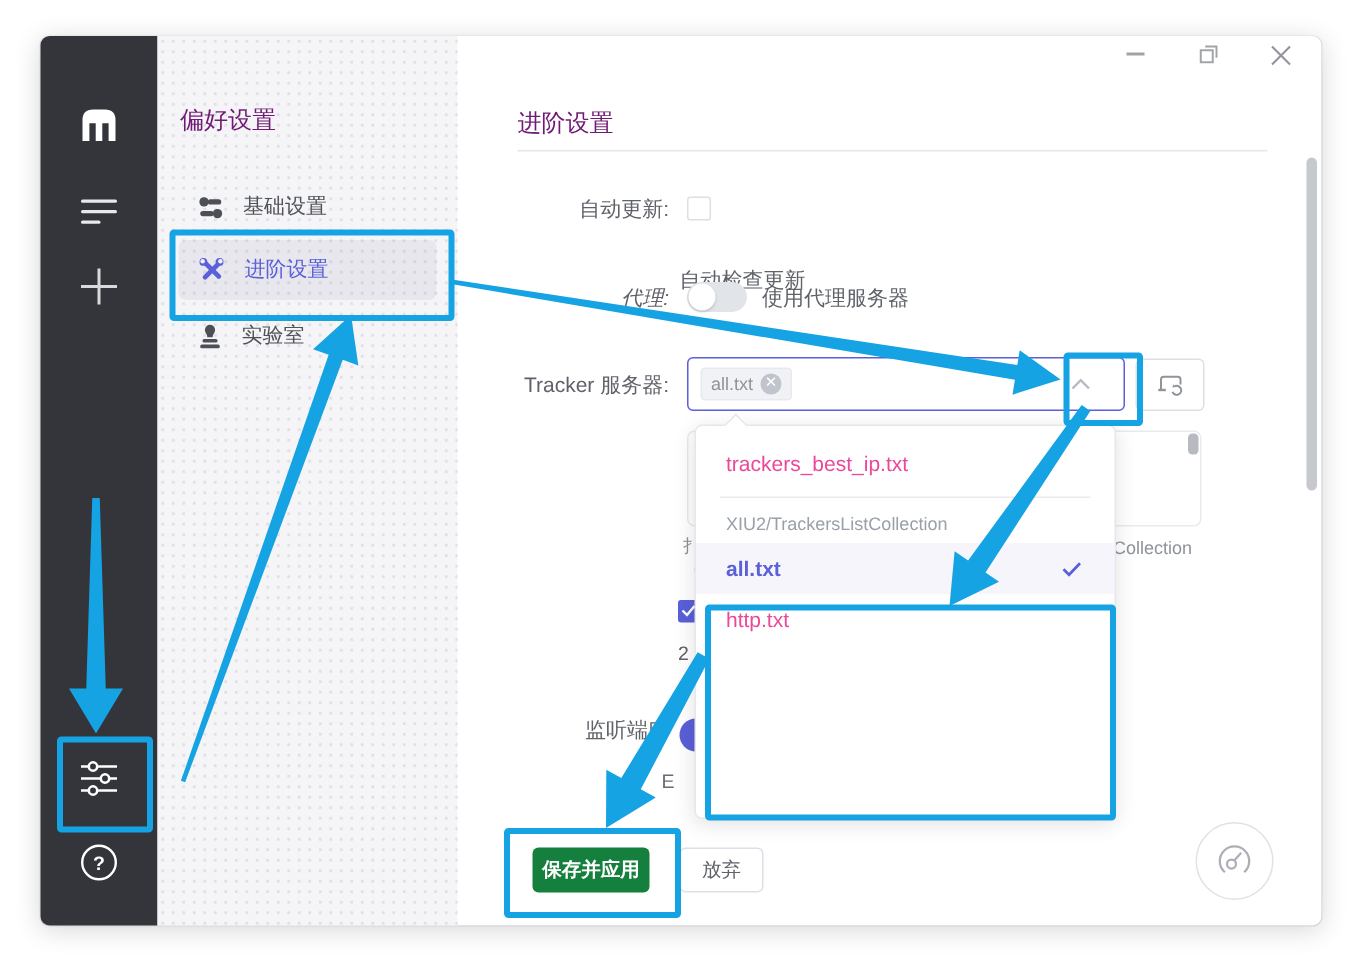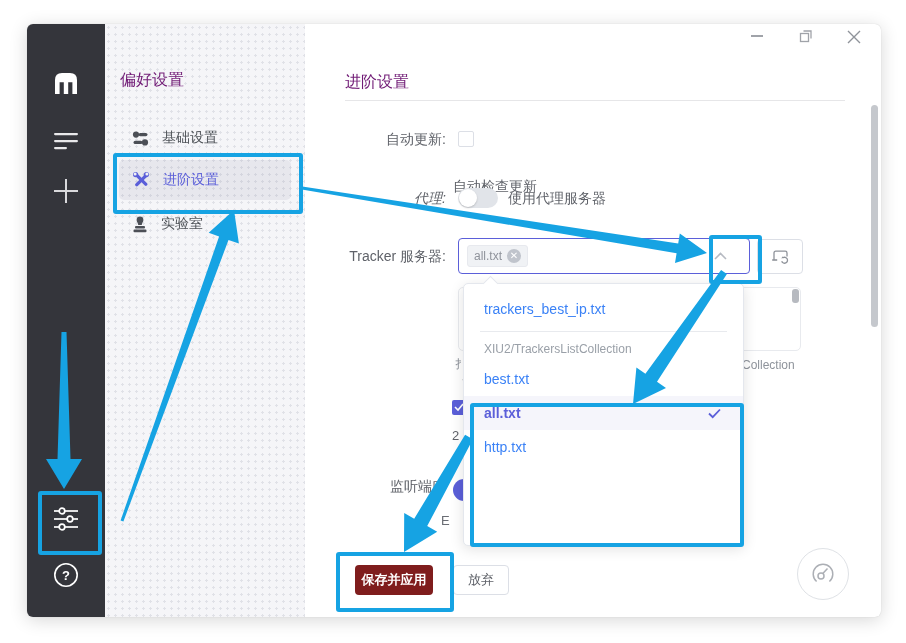--- a/index.html
+++ b/index.html
@@ -37,26 +37,26 @@
             display:flex;align-items:center;justify-content:center;}
   
   .bg-textarea{left:458px;top:287px;width:341px;height:62px;background:#fff;border:1px solid #e8eaee;border-radius:5px;}
   .mini-scroll{position:absolute;right:1px;top:1px;width:7px;height:14px;border-radius:3px;background:#b7bac0;}
   .frag{font-size:12px;color:#8e939b;white-space:nowrap;overflow:hidden;}
   
   .dropdown{left:463px;top:283px;width:281px;height:263px;background:#fff;border:1px solid #e4e7ed;border-radius:5px;
             box-shadow:0 3px 14px rgba(0,0,0,0.12);z-index:10;padding-top:8px;box-sizing:border-box;}
   .dd-caret{left:485px;top:278px;width:10px;height:10px;background:#fff;border-left:1px solid #e4e7ed;
             border-top:1px solid #e4e7ed;transform:rotate(45deg);z-index:11;}
-  .dd-item{height:34px;line-height:34px;padding-left:20px;font-size:14px;color:#3b82f6;white-space:nowrap;}
+  .dd-item{height:34px;line-height:34px;padding-left:20px;font-size:14px;color:#ec4899;white-space:nowrap;}
   .dd-div{height:1px;background:#e8eaee;margin:5px 16px 4px 16px;}
   .dd-group{height:26px;line-height:26px;padding-left:20px;font-size:12px;color:#9aa0a8;}
   .dd-sel{background:#f5f5fb;color:#5b5fd9;font-weight:bold;display:flex;align-items:center;}
   
-  .btn-primary{left:355px;top:565px;width:78px;height:30px;background:#7f1d1d;border-radius:4px;color:#fff;
+  .btn-primary{left:355px;top:565px;width:78px;height:30px;background:#15803d;border-radius:4px;color:#fff;
                font-size:13px;font-weight:bold;display:flex;align-items:center;justify-content:center;}
   .btn-plain{left:453px;top:565px;width:56px;height:30px;background:#fff;border:1px solid #dcdfe6;border-radius:4px;
              color:#5f6269;font-size:13px;display:flex;align-items:center;justify-content:center;box-sizing:border-box;}
   .gauge-btn{left:797px;top:548px;width:50px;height:50px;border:1px solid #dfe2e6;border-radius:50%;background:#fff;
              display:flex;align-items:center;justify-content:center;}
   
   .anno-box{border:4px solid #16a3e3;border-radius:3px;z-index:20;}
   .arrows{left:0;top:0;z-index:30;pointer-events:none;}
   .scrollbar{left:871px;top:105px;width:7px;height:222px;background:#c5c8cd;border-radius:4px;}
   .winctl{top:28px;display:flex;align-items:center;justify-content:center;}
@@ -210,21 +210,20 @@
   <div class="abs form-text" style="left:452px;top:428px;font-size:13px;">2</div>
 
   <div class="abs form-label" style="left:380px;top:478px;width:66px;">监听端口</div>
   <div class="abs" style="left:453px;top:479px;width:22px;height:22px;border-radius:50%;background:#5b5fd9;"></div>
   <div class="abs form-text" style="left:441px;top:513px;font-size:13px;color:#6a6d74;">E</div>
 
   <div class="abs dropdown">
     <div class="dd-item">trackers_best_ip.txt</div>
     <div class="dd-div"></div>
     <div class="dd-group">XIU2/TrackersListCollection</div>
-    <div class="dd-item">best.txt</div>
     <div class="dd-item dd-sel">
       <span>all.txt</span>
       <svg width="13" height="11" viewBox="0 0 13 11" style="position:absolute;right:22px;">
         <path d="M1,5.5 L4.7,9.2 L12,1.5" fill="none" stroke="#5b5fd9" stroke-width="1.8"></path>
       </svg>
     </div>
     <div class="dd-item">http.txt</div>
   </div>
   <div class="abs dd-caret"></div>
 

